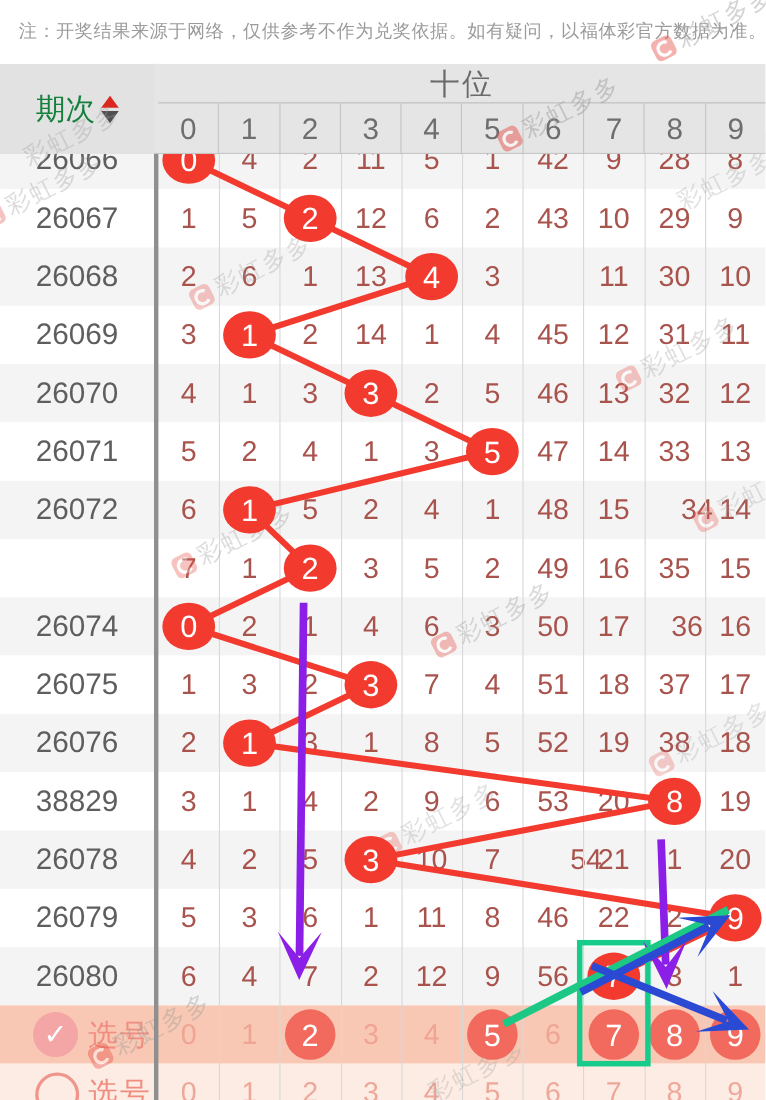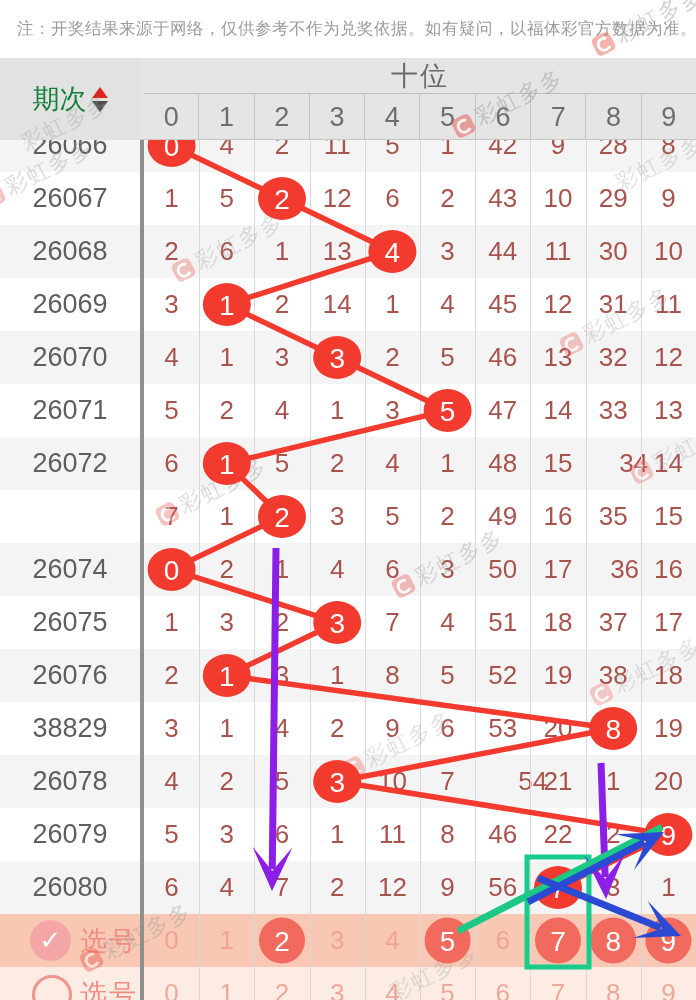--- a/index.html
+++ b/index.html
@@ -105,21 +105,20 @@
         <div class="value-cell" style="left: 640.8px; width: 55.2px;">9</div>
       </div>
       <div class="trend-row" style="top: 225px; background: rgb(244, 244, 244);">
         <div class="period-cell">26068</div>
         <div class="value-cell" style="left: 144px; width: 55.2px;">2</div>
         <div class="value-cell" style="left: 199.2px; width: 55.2px;">6</div>
         <div class="value-cell" style="left: 254.4px; width: 55.2px;">1</div>
         <div class="value-cell" style="left: 309.6px; width: 55.2px;">13</div>
         <div class="value-cell" style="left: 364.8px; width: 55.2px;">4</div>
         <div class="value-cell" style="left: 420px; width: 55.2px;">3</div>
-        <div class="value-cell" style="left: 475.2px; width: 55.2px;">44</div>
         <div class="value-cell" style="left: 530.4px; width: 55.2px;">11</div>
         <div class="value-cell" style="left: 585.6px; width: 55.2px;">30</div>
         <div class="value-cell" style="left: 640.8px; width: 55.2px;">10</div>
       </div>
       <div class="trend-row" style="top: 278px; background: rgb(255, 255, 255);">
         <div class="period-cell">26069</div>
         <div class="value-cell" style="left: 144px; width: 55.2px;">3</div>
         <div class="value-cell" style="left: 199.2px; width: 55.2px;">1</div>
         <div class="value-cell" style="left: 254.4px; width: 55.2px;">2</div>
         <div class="value-cell" style="left: 309.6px; width: 55.2px;">14</div>

